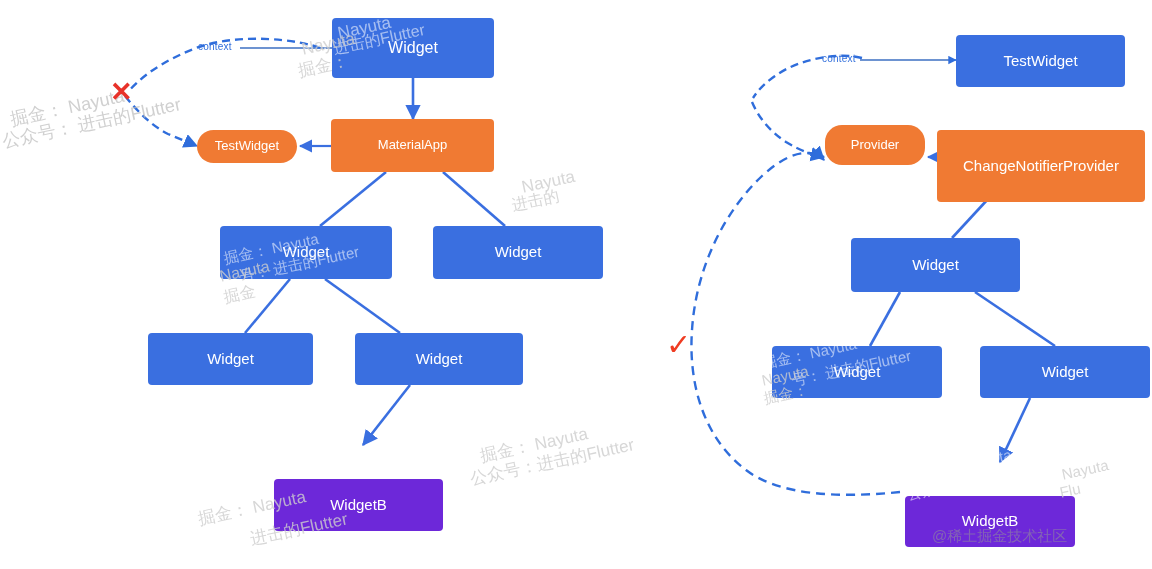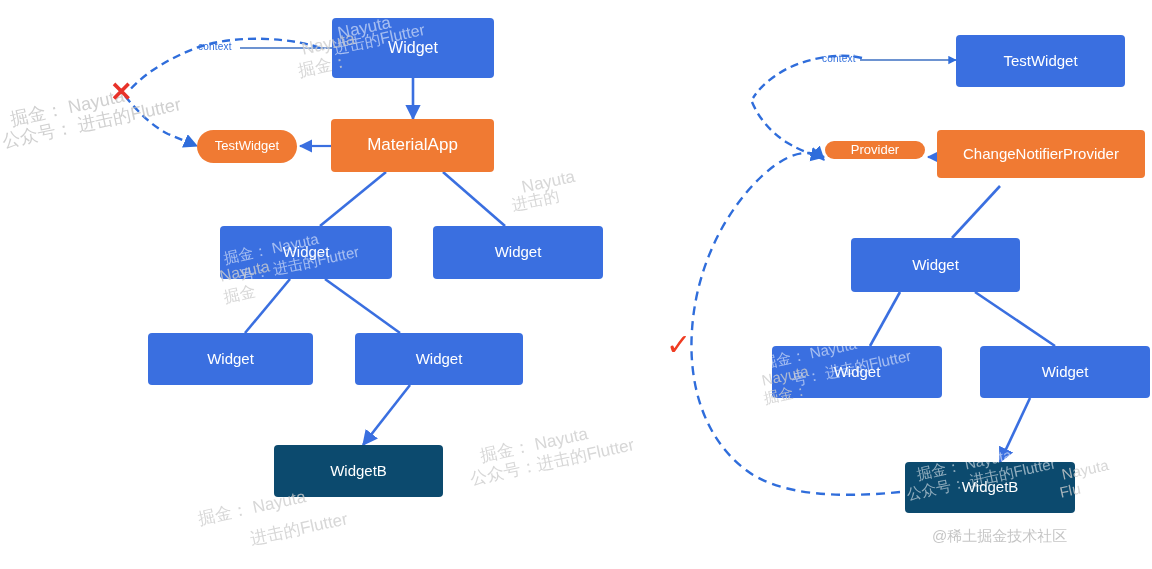--- a/index.html
+++ b/index.html
@@ -15,21 +15,21 @@
     position:absolute;
     display:flex;align-items:center;justify-content:center;
     color:#ffffff;
     text-align:center;
     box-sizing:border-box;
     line-height:1.1;
     z-index:3;
   }
   .node.blue{background:#3a6fe0;}
   .node.orange{background:#f07a33;}
-  .node.teal{background:#0c4a6e;}
+  .node.teal{background:#6d28d9;margin-top:34px;}
   .r4{border-radius:4px;}
   .pill{border-radius:17px;}
 
   
   .wm{
     position:absolute;
     pointer-events:none;
     white-space:nowrap;
     font-family:"Liberation Sans","DejaVu Sans",sans-serif;
     z-index:4;
@@ -102,21 +102,21 @@
       <path d="M862,58 C840,52 800,58 775,76 C762,85 757,92 753,98" stroke="#2f6ddb" stroke-width="2.4" stroke-dasharray="8 5" fill="none"></path>
       <path d="M752,102 C758,116 768,130 786,142 C802,152 815,155 824,157" stroke="#2f6ddb" stroke-width="2.4" stroke-dasharray="8 5" fill="none" marker-end="url(#ah)"></path>
       <path d="M900,492 C840,498 780,496 746,470 C706,440 688,388 692,330 C696,268 724,212 762,176 C790,150 812,148 824,160" stroke="#2f6ddb" stroke-width="2.4" stroke-dasharray="9 6" fill="none" marker-end="url(#ah)"></path>
     </g>
   </svg>
 
   <div class="node blue r4" style="left:332px;top:18px;width:162px;height:60px;font-size:16px;">
     <span>Widget</span>
   </div>
 
-  <div class="node orange r4" style="left:331px;top:119px;width:163px;height:53px;font-size:17px;">
+  <div class="node orange r4" style="left:331px;top:119px;width:163px;height:53px;font-size:13px;">
     <span>MaterialApp</span>
   </div>
 
   <div class="node orange pill" style="left:197px;top:130px;width:100px;height:33px;font-size:13px;">
     <span>TestWidget</span>
   </div>
 
   <div class="node blue r4" style="left:220px;top:226px;width:172px;height:53px;font-size:15px;">
     <span>Widget</span>
   </div>
@@ -134,25 +134,25 @@
   </div>
 
   <div class="node teal r4" style="left:274px;top:445px;width:169px;height:52px;font-size:15px;">
     <span>WidgetB</span>
   </div>
 
   <div class="node blue r4" style="left:956px;top:35px;width:169px;height:52px;font-size:15px;">
     <span>TestWidget</span>
   </div>
 
-  <div class="node orange pill" style="left:825px;top:141px;width:100px;height:18px;font-size:13px;">
+  <div class="node orange pill" style="left:825px;top:125px;width:100px;height:40px;font-size:13px;">
     <span>Provider</span>
   </div>
 
-  <div class="node orange r4" style="left:937px;top:130px;width:208px;height:48px;font-size:15px;">
+  <div class="node orange r4" style="left:937px;top:130px;width:208px;height:72px;font-size:15px;">
     <span>ChangeNotifierProvider</span>
   </div>
 
   <div class="node blue r4" style="left:851px;top:238px;width:169px;height:54px;font-size:15px;">
     <span>Widget</span>
   </div>
 
   <div class="node blue r4" style="left:772px;top:346px;width:170px;height:52px;font-size:15px;">
     <span>Widget</span>
   </div>

